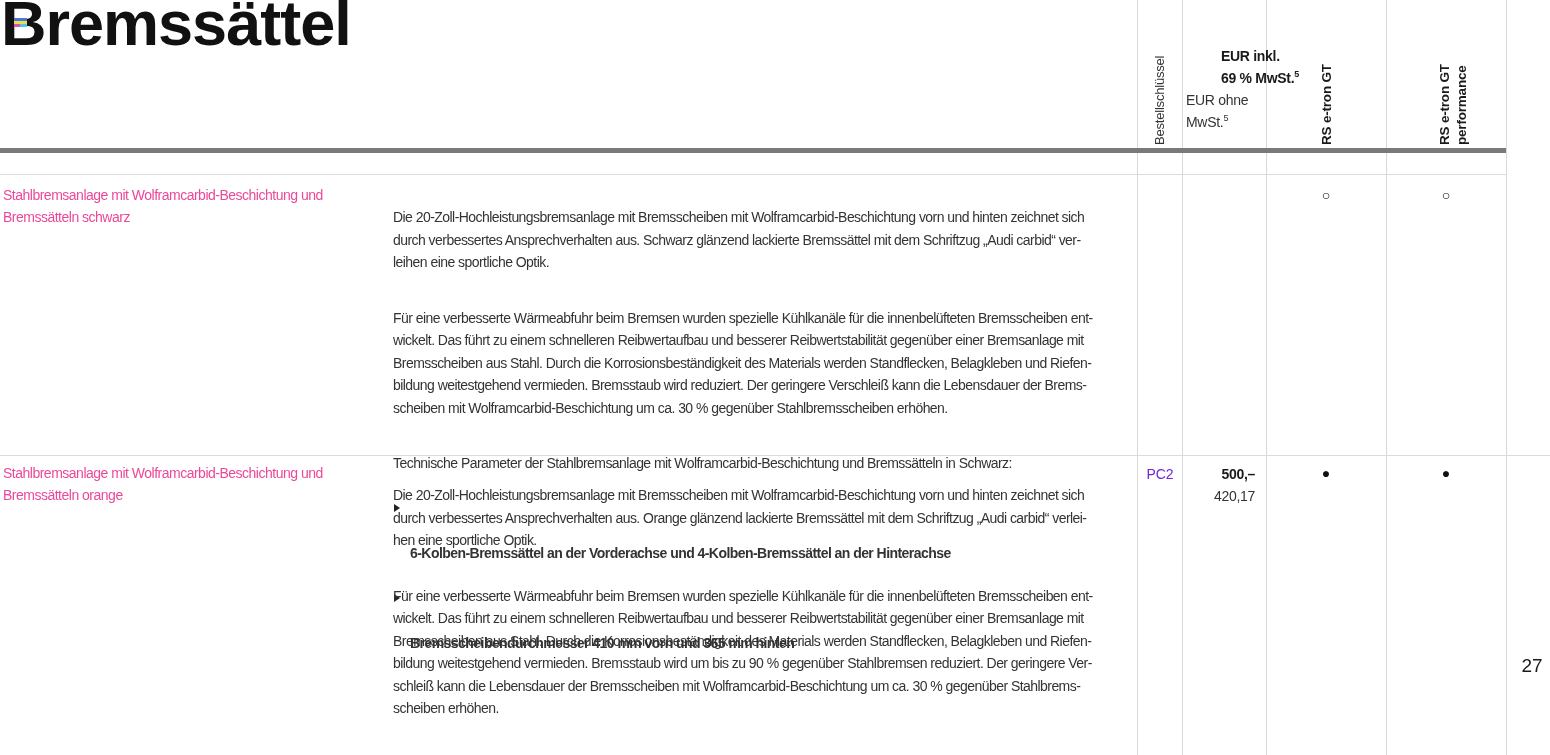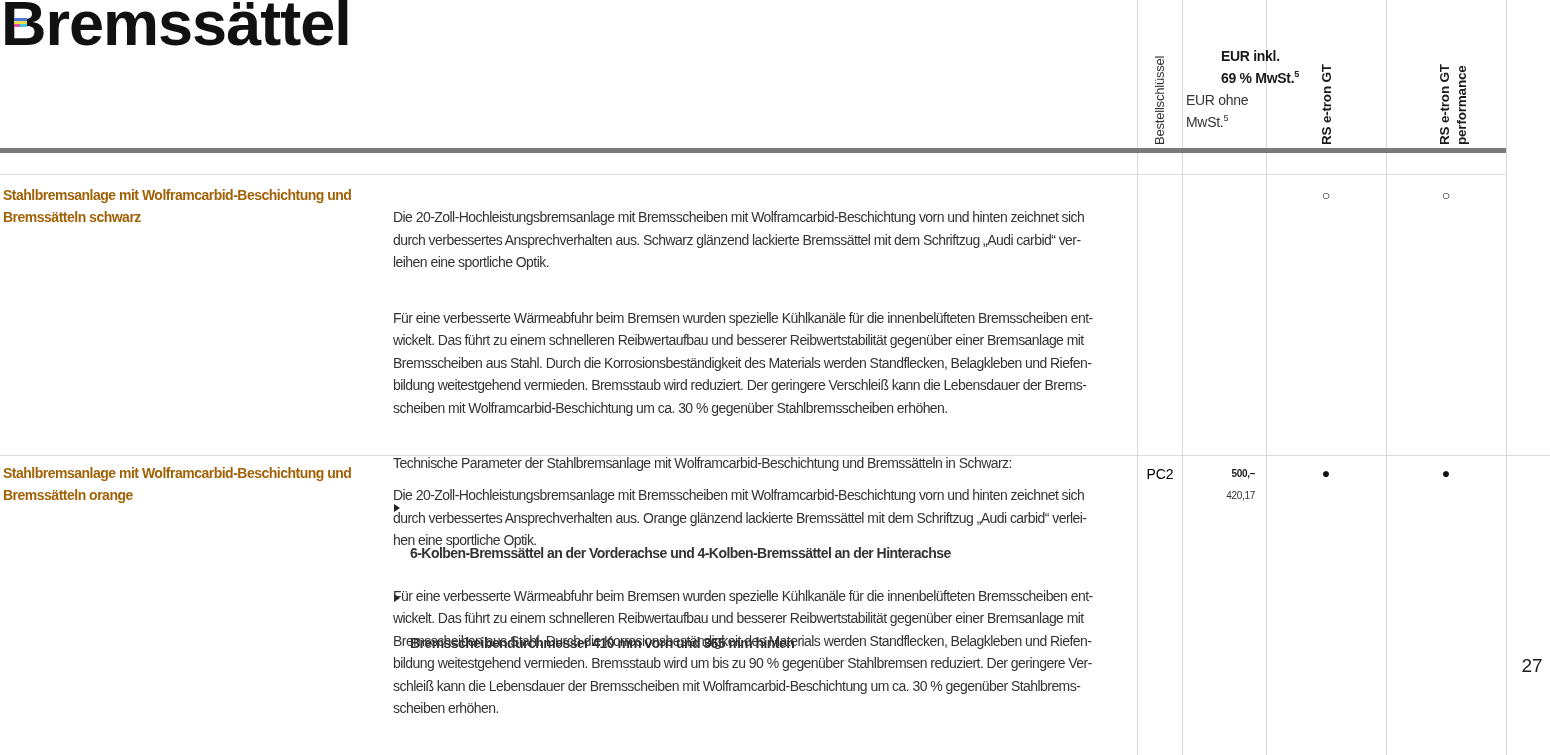--- a/index.html
+++ b/index.html
@@ -28,33 +28,33 @@
           font-size:13px;line-height:16px;letter-spacing:-0.2px;color:#333;white-space:pre-line;}
   .vlabel.bold{font-weight:700;font-size:13.5px;line-height:17px;color:#1a1a1a;}
 
   .price-header{position:absolute;left:1186px;top:45px;font-size:14px;line-height:22px;
                 letter-spacing:-0.3px;color:#333;}
   .price-header .b{font-weight:700;color:#1a1a1a;margin-left:35px;}
   sup{font-size:9px;line-height:0;}
 
   
   .row{position:absolute;left:0;width:1550px;}
-  .row-label{position:absolute;left:3px;top:0;width:382px;font-weight:700;font-size:14px;
-             line-height:22.4px;letter-spacing:-0.5px;color:#a16207;white-space:pre-line;}
+  .row-label{position:absolute;left:3px;top:0;width:382px;font-weight:400;font-size:14px;
+             line-height:22.4px;letter-spacing:-0.5px;color:#ec4899;white-space:pre-line;}
   .row-desc{position:absolute;left:393px;top:0;width:790px;font-size:14px;line-height:22.4px;
             letter-spacing:-0.55px;color:#333;white-space:pre-line;}
   .row-desc p{margin:0 0 11px;}
   .row-desc p.tech{margin:0;}
   .li{position:relative;padding-left:17px;font-weight:bold;}
   .tri{position:absolute;left:1px;top:7px;width:0;height:0;
        border-left:6px solid #222;border-top:4px solid transparent;border-bottom:4px solid transparent;}
 
   .cell{position:absolute;top:1px;}
-  .code{left:1138px;width:44px;text-align:center;font-size:14px;line-height:22.4px;color:#000000;}
-  .price{left:1178px;width:77px;text-align:right;font-size:10px;line-height:22.4px;
+  .code{left:1138px;width:44px;text-align:center;font-size:14px;line-height:22.4px;color:#6d28d9;}
+  .price{left:1178px;width:77px;text-align:right;font-size:14px;line-height:22.4px;
          letter-spacing:-0.3px;color:#333;}
   .price .incl{font-weight:700;color:#1a1a1a;}
   .marker{width:120px;text-align:center;font-size:14px;line-height:20px;color:#111;}
   .m1{left:1266px;}
   .m2{left:1386px;}
 
   .page-number{position:absolute;left:1514px;top:655px;width:36px;text-align:center;
                font-size:19px;color:#1a1a1a;}
 </style>
 </head>

